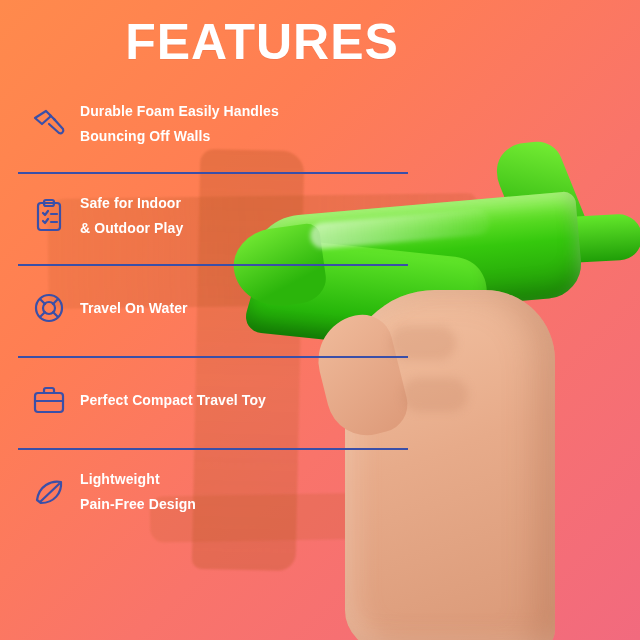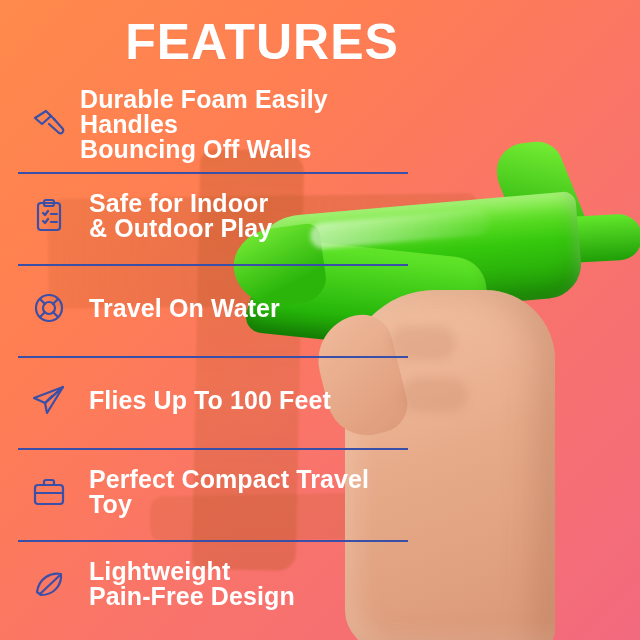--- a/index.html
+++ b/index.html
@@ -77,35 +77,34 @@
   }
   .feature {
     position: relative;
     display: flex;
     align-items: center;
     min-height: 80px;
     padding: 2px 0 8px 0;
   }
   .feature + .feature {
     border-top: 2px solid #3a4fa8;
-    gap: 9px;
   }
   .f-icon {
     flex: 0 0 62px;
     height: 56px;
     display: flex;
     align-items: center;
     justify-content: center;
   }
   .f-icon svg {
     display: block;
   }
   .f-text {
     color: #ffffff;
-    font-size: 25px;
+    font-size: 14px;
     font-weight: 800;
     line-height: 25px;
     letter-spacing: 0.1px;
     white-space: pre-line;
   }
 
   
   .photo {
     position: absolute;
     right: 0;
@@ -281,32 +280,20 @@
             <path d="M11 11 L16 16"></path>
             <path d="M29 11 L24 16"></path>
             <path d="M11 29 L16 24"></path>
             <path d="M29 29 L24 24"></path>
           </g>
         </svg>
       </span>
       <span class="f-text">Travel On Water</span>
     </div>
 
-    <div class="feature">
-      <span class="f-icon">
-        <svg width="42" height="42" viewBox="0 0 42 42">
-          <g class="icon-stroke">
-            <path d="M35 8 L6 19 L17 24 Z"></path>
-            <path d="M35 8 L17 24 L19 34 Z"></path>
-            <path d="M17 24 L24 17"></path>
-          </g>
-        </svg>
-      </span>
-      <span class="f-text">Flies Up To 100 Feet</span>
-    </div>
 
     <div class="feature">
       <span class="f-icon">
         <svg width="40" height="40" viewBox="0 0 40 40">
           <g class="icon-stroke">
             <rect x="6" y="13" width="28" height="19" rx="3"></rect>
             <path d="M15 13 V10 a2 2 0 0 1 2 -2 h6 a2 2 0 0 1 2 2 v3"></path>
             <path d="M6 21 h28"></path>
           </g>
         </svg>

